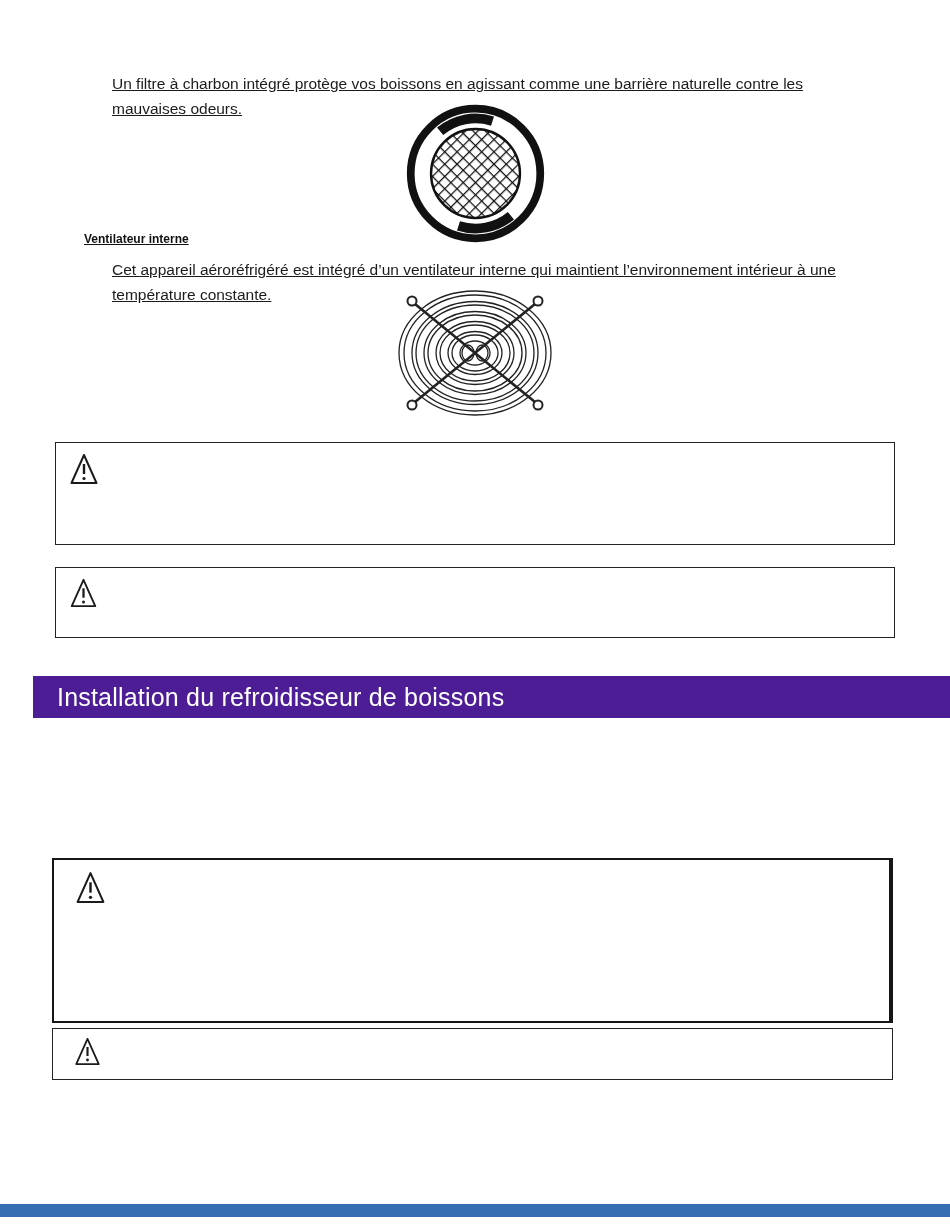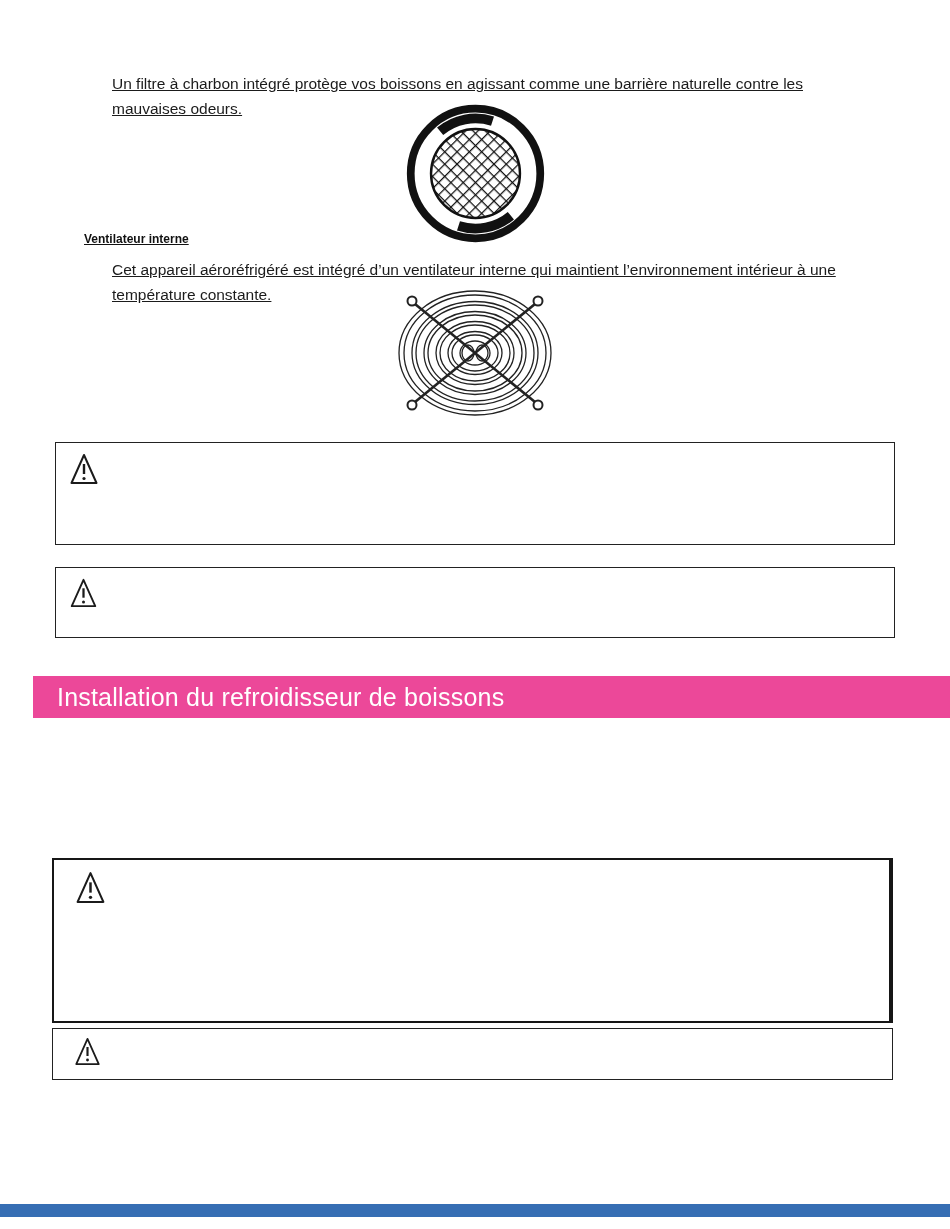--- a/index.html
+++ b/index.html
@@ -91,21 +91,21 @@
 <div class="warning-box" style="left:55px;top:567px;width:840px;height:71px;">
   <span>
     <svg class="warn-svg" width="29" height="32" viewBox="0 0 30 34">
       <path d="M15 3 L27.5 31 L2.5 31 Z" fill="none" stroke="#1b1b1b" stroke-width="2" stroke-linejoin="round"></path>
       <line x1="15" y1="12" x2="15" y2="22" stroke="#1b1b1b" stroke-width="2.4"></line>
       <circle cx="15" cy="26.5" r="1.6" fill="#1b1b1b"></circle>
     </svg>
   </span>
 </div>
 
-<div class="section-bar" style="background:#ec4899;">
+<div class="section-bar" style="background:#4c1d95;">
   <span style="color:#ffffff;">Installation du refroidisseur de boissons</span>
 </div>
 
 <div class="warning-box thick" style="left:52px;top:858px;width:841px;height:165px;padding-left:21px;padding-top:10px;">
   <span>
     <svg class="warn-svg" width="31" height="35" viewBox="0 0 30 34">
       <path d="M15 3 L27.5 31 L2.5 31 Z" fill="none" stroke="#1b1b1b" stroke-width="2" stroke-linejoin="round"></path>
       <line x1="15" y1="12" x2="15" y2="22" stroke="#1b1b1b" stroke-width="2.4"></line>
       <circle cx="15" cy="26.5" r="1.6" fill="#1b1b1b"></circle>
     </svg>

